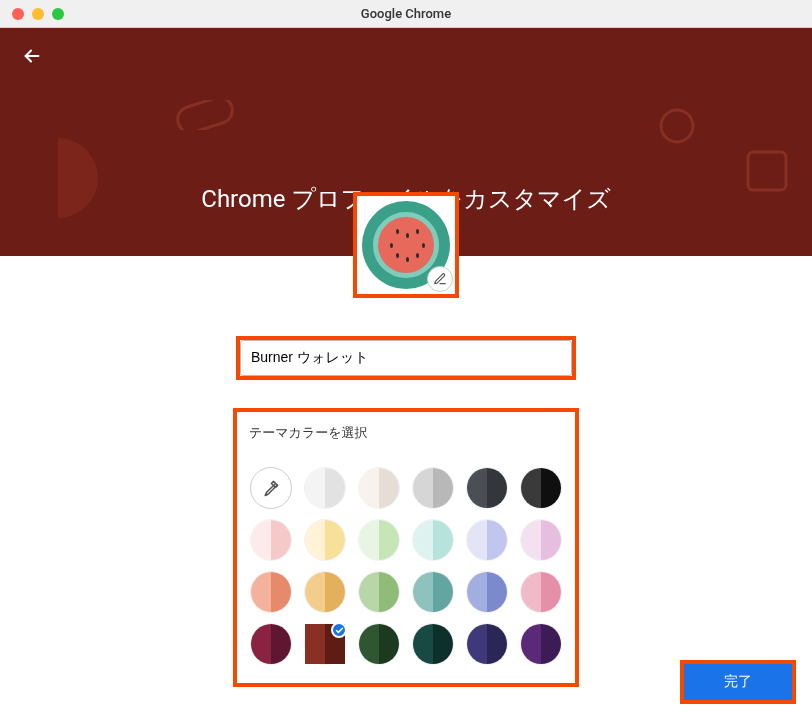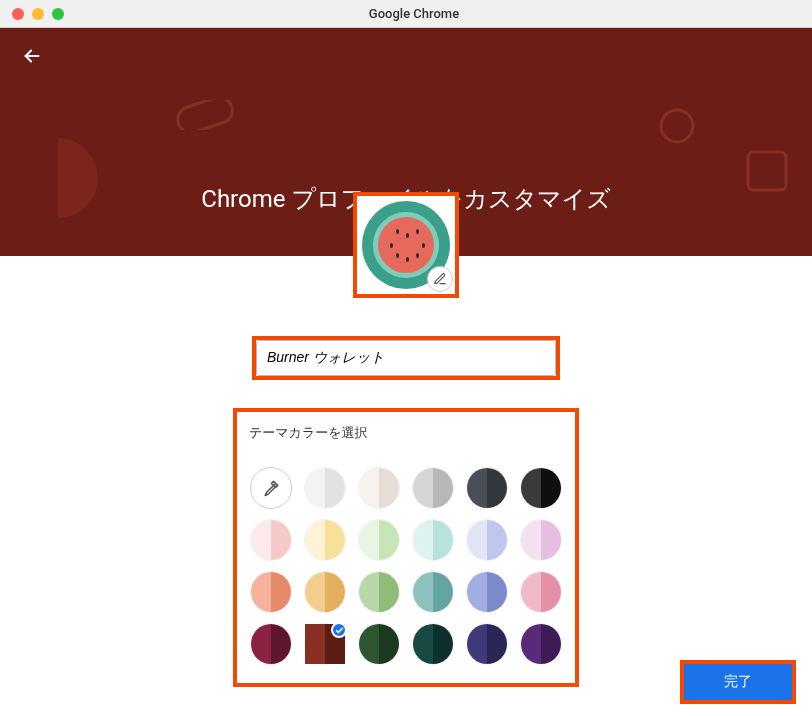--- a/index.html
+++ b/index.html
@@ -31,21 +31,20 @@
     .tl-red { background: #ff5f57; }
     .tl-yellow { background: #febc2e; }
     .tl-green { background: #28c840; }
     .window-title {
       position: absolute;
       left: 50%;
       transform: translateX(-50%);
       font-size: 13px;
       font-weight: 500;
       color: #333;
-      margin-left: 8px;
     }
     .hero {
       height: 228px;
       background: #6b1d16;
       position: relative;
       overflow: visible;
     }
     .back-btn {
       position: absolute;
       top: 14px;
@@ -136,28 +135,27 @@
       display:flex;
       flex-direction:column;
       align-items:center;
     }
     .name-wrap {
       border:4px solid #f44900;
       padding:0;
       margin-bottom:28px;
     }
     .name-input {
-      width: 300px;
+      width: 332px;
       height: 36px;
       border: 1px solid #bbb;
       border-radius: 3px;
       font-size: 14px;
       padding: 0 10px;
       outline: none;
-      font-style: italic;
     }
     .theme-panel-wrap {
       border:4px solid #f44900;
       padding: 12px 10px 18px;
     }
     .theme-panel {
       width: 318px;
     }
     .theme-label {
       font-size: 13px;

